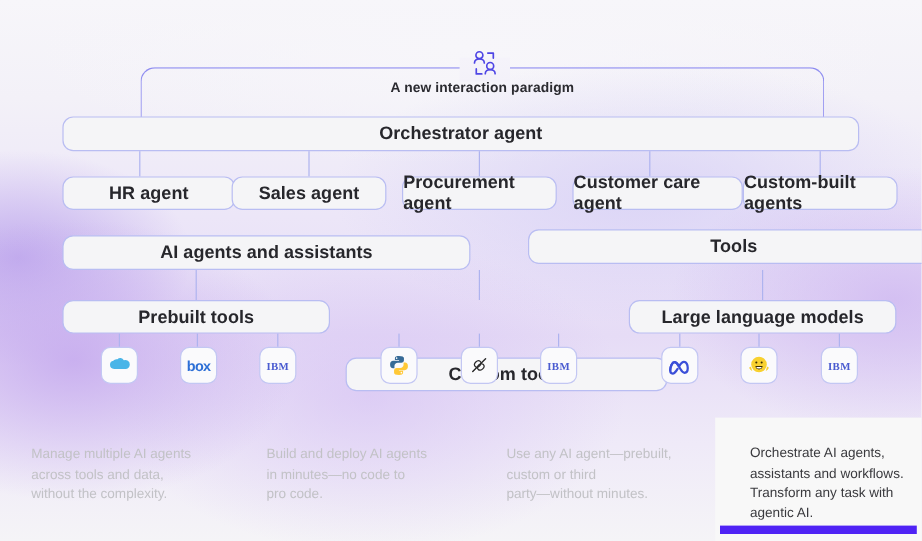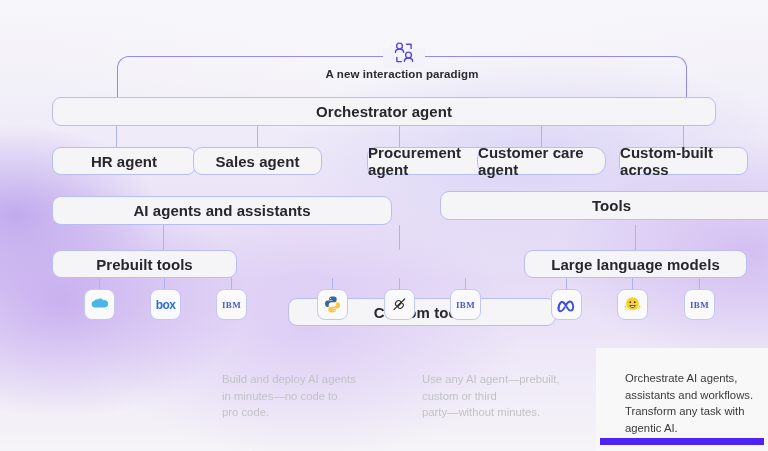--- a/index.html
+++ b/index.html
@@ -98,32 +98,32 @@
   <div class="card wide" style="left:52px;top:97px;width:664px;height:29px;">Orchestrator agent</div>
 
   <div class="conn" style="left:116px;top:126px;height:21px;"></div>
   <div class="conn" style="left:257px;top:126px;height:21px;"></div>
   <div class="conn" style="left:399px;top:126px;height:21px;"></div>
   <div class="conn" style="left:541px;top:126px;height:21px;"></div>
   <div class="conn" style="left:683px;top:126px;height:21px;"></div>
 
   <div class="card" style="left:52px;top:147px;width:144px;height:28px;">HR agent</div>
   <div class="card" style="left:193px;top:147px;width:129px;height:28px;">Sales agent</div>
-  <div class="card" style="left:335px;top:147px;width:129px;height:28px;margin-left:32px;">Procurement agent</div>
-  <div class="card" style="left:477px;top:147px;width:129px;height:28px;border-radius:12px;">Customer care agent</div>
-  <div class="card" style="left:619px;top:147px;width:129px;height:28px;">Custom-built across</div>
+  <div class="card" style="left:335px;top:147px;width:129px;height:28px;">Procurement agent</div>
+  <div class="card" style="left:477px;top:147px;width:142px;height:28px;">Customer care agent</div>
+  <div class="card" style="left:619px;top:147px;width:129px;height:28px;">Custom-built agents</div>
 
   <div class="card" style="left:52px;top:196px;width:340px;height:29px;">AI agents and assistants</div>
   <div class="card" style="left:405px;top:191px;width:343px;height:29px;margin-left:35px;">Tools</div>
 
   <div class="conn" style="left:163px;top:225px;height:25px;"></div>
   <div class="conn" style="left:399px;top:225px;height:25px;"></div>
   <div class="conn" style="left:635px;top:225px;height:25px;"></div>
 
-  <div class="card" style="left:52px;top:250px;width:185px;height:28px;">Prebuilt tools</div>
+  <div class="card" style="left:52px;top:250px;width:223px;height:28px;">Prebuilt tools</div>
   <div class="card" style="left:288px;top:250px;width:268px;height:28px;margin-top:48px;">Custom tools</div>
   <div class="card" style="left:524px;top:250px;width:223px;height:28px;">Large language models</div>
 
   <div class="conn" style="left:99px;top:278px;height:11px;"></div>
   <div class="conn" style="left:164px;top:278px;height:11px;"></div>
   <div class="conn" style="left:231px;top:278px;height:11px;"></div>
   <div class="conn" style="left:332px;top:278px;height:11px;"></div>
   <div class="conn" style="left:399px;top:278px;height:11px;"></div>
   <div class="conn" style="left:465px;top:278px;height:11px;"></div>
   <div class="conn" style="left:566px;top:278px;height:11px;"></div>
@@ -173,20 +173,23 @@
       <path d="M8.2 12.7h7.6c0 2.1-1.7 3.5-3.8 3.5s-3.8-1.4-3.8-3.5z" fill="#3a2c00"></path>
       <path d="M9.2 13.6h5.6c-.2 1-1.3 1.7-2.8 1.7s-2.6-.7-2.8-1.7z" fill="#fff"></path>
       <path d="M3.6 13.6c-1.1-.5-2.2.4-1.6 1.6.5 1 1.8 2.2 2.9 2.6" fill="#f8d12f"></path>
       <path d="M20.4 13.6c1.1-.5 2.2.4 1.6 1.6-.5 1-1.8 2.2-2.9 2.6" fill="#f8d12f"></path>
     </svg>
   </div>
   <div class="tile" style="left:684px;top:289px;">
     <span style="font-size:9px;font-weight:700;color:#4a5bd0;letter-spacing:.3px;font-family:'Liberation Serif',serif;">IBM</span>
   </div>
 
+  <div class="cap" style="left:26px;top:371px;width:175px;">Manage multiple AI agents
+across tools and data,
+without the complexity.</div>
   <div class="cap" style="left:222px;top:371px;width:180px;">Build and deploy AI agents
 in minutes—no code to
 pro code.</div>
   <div class="cap" style="left:422px;top:371px;width:180px;">Use any AI agent—prebuilt,
 custom or third
 party—without minutes.</div>
 
   <div class="panel"></div>
   <div class="panel-text">Orchestrate AI agents,
 assistants and workflows.

